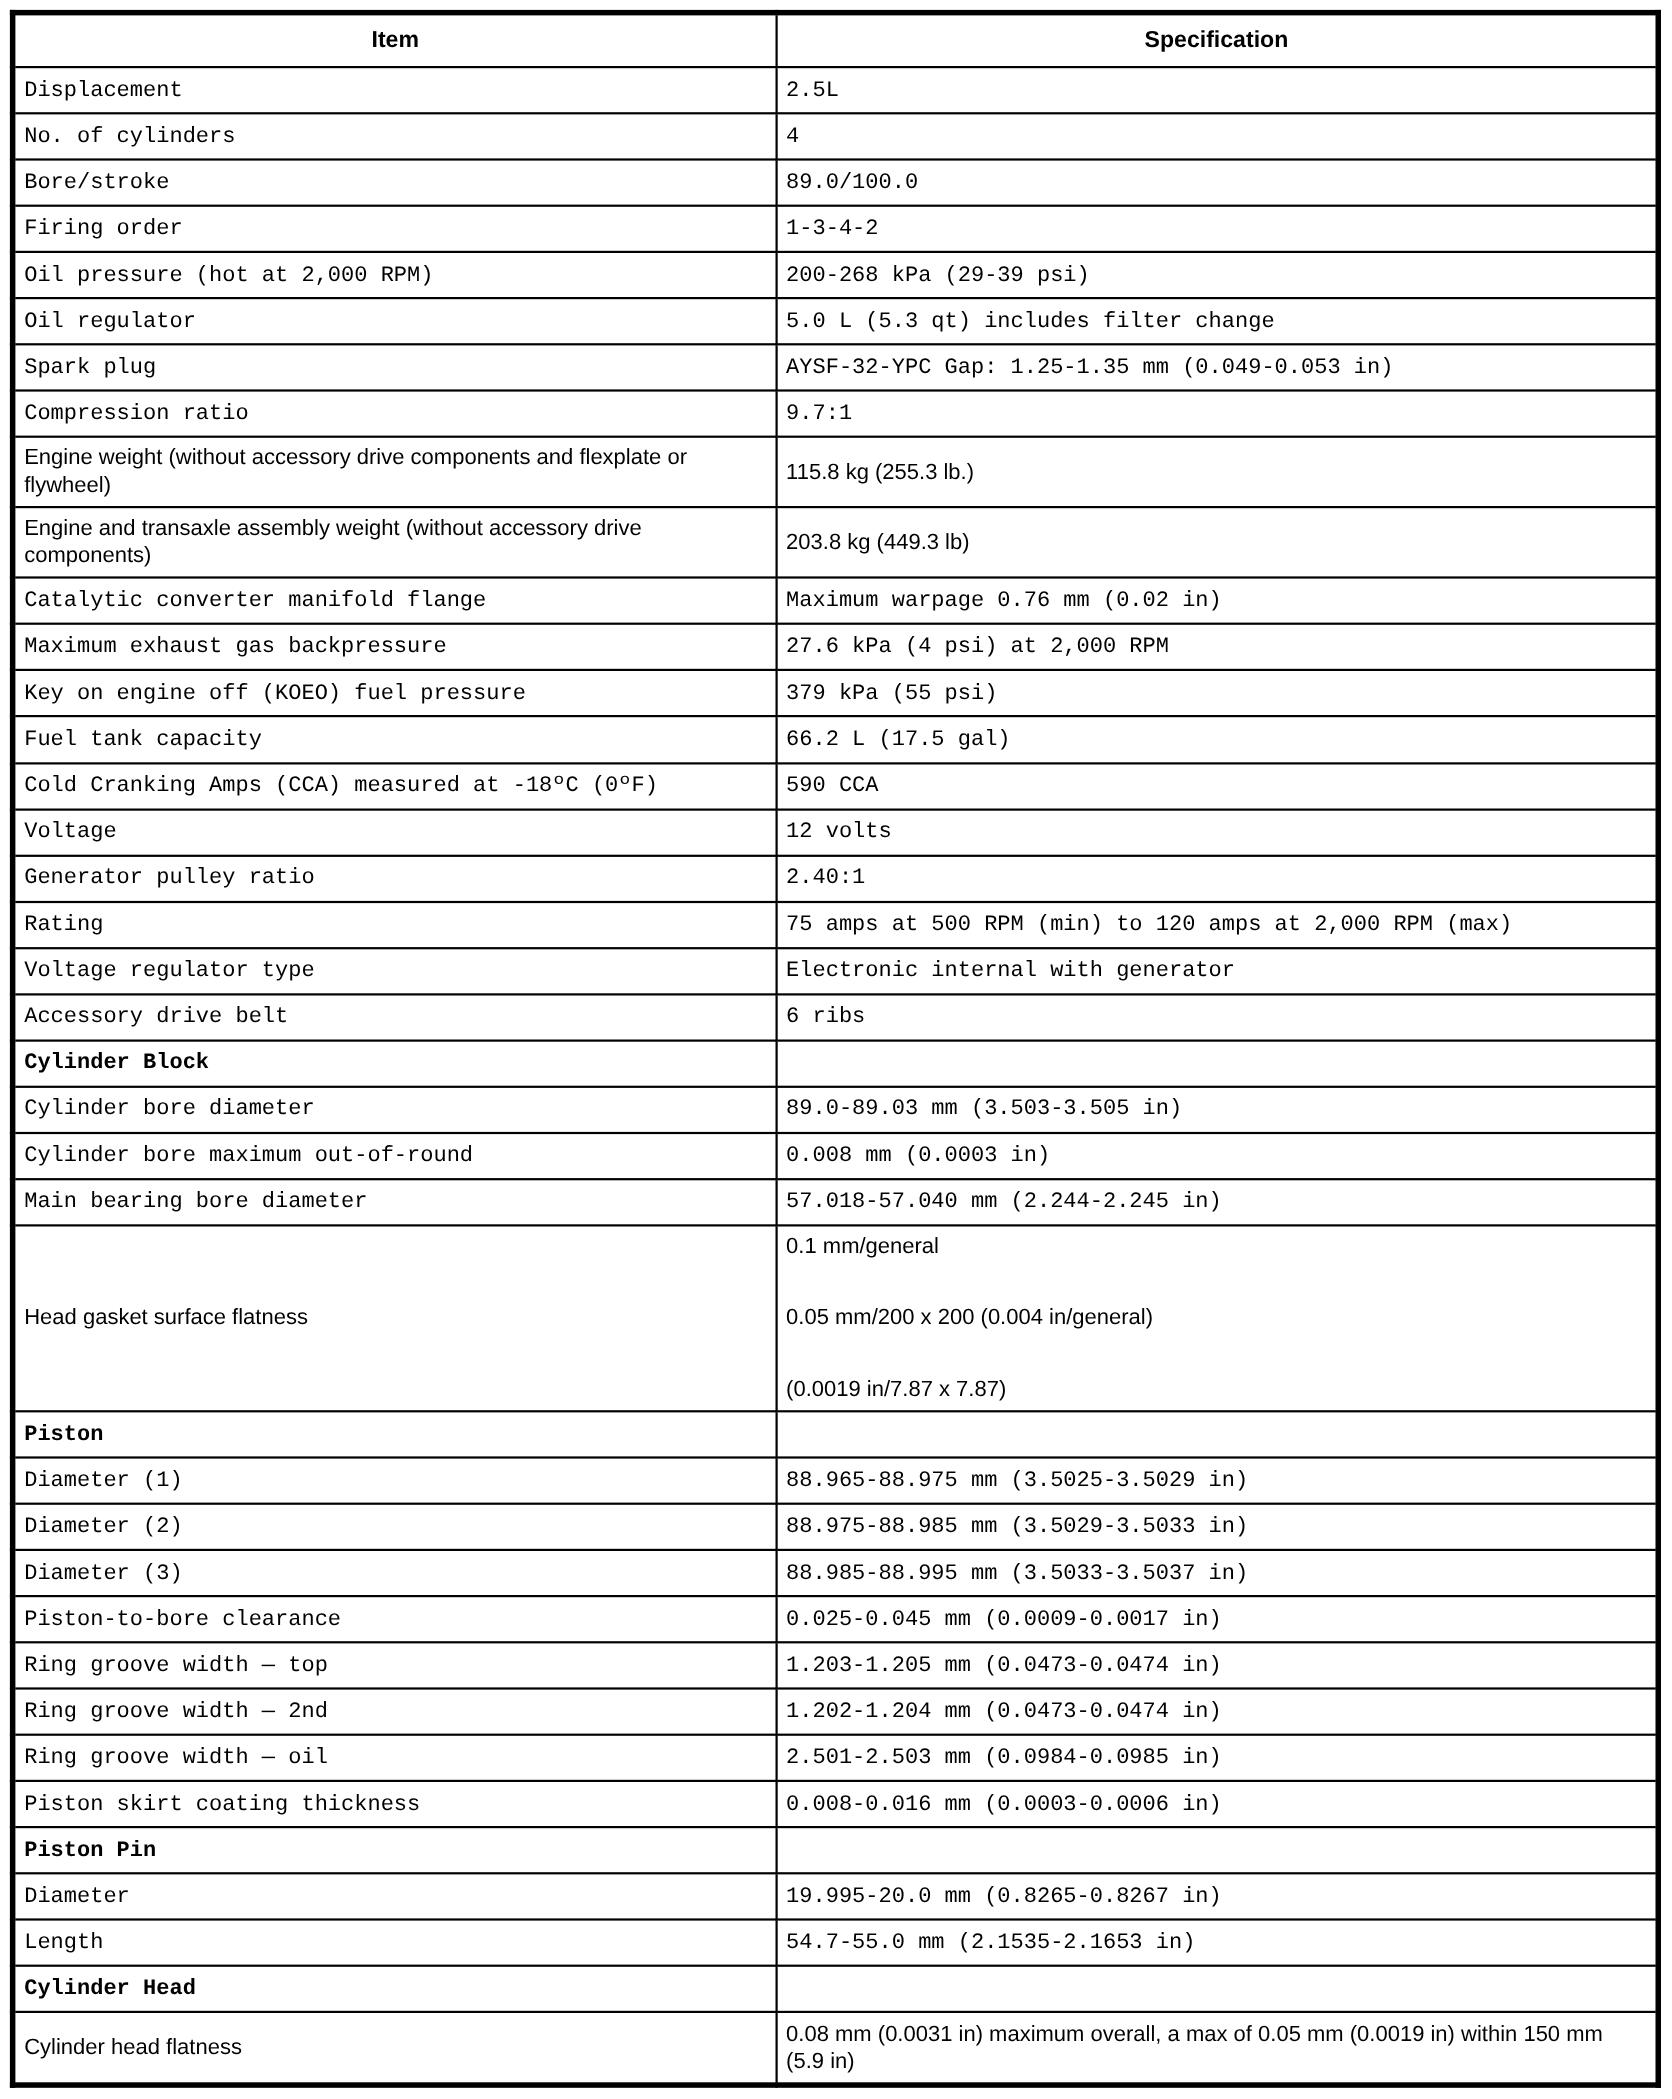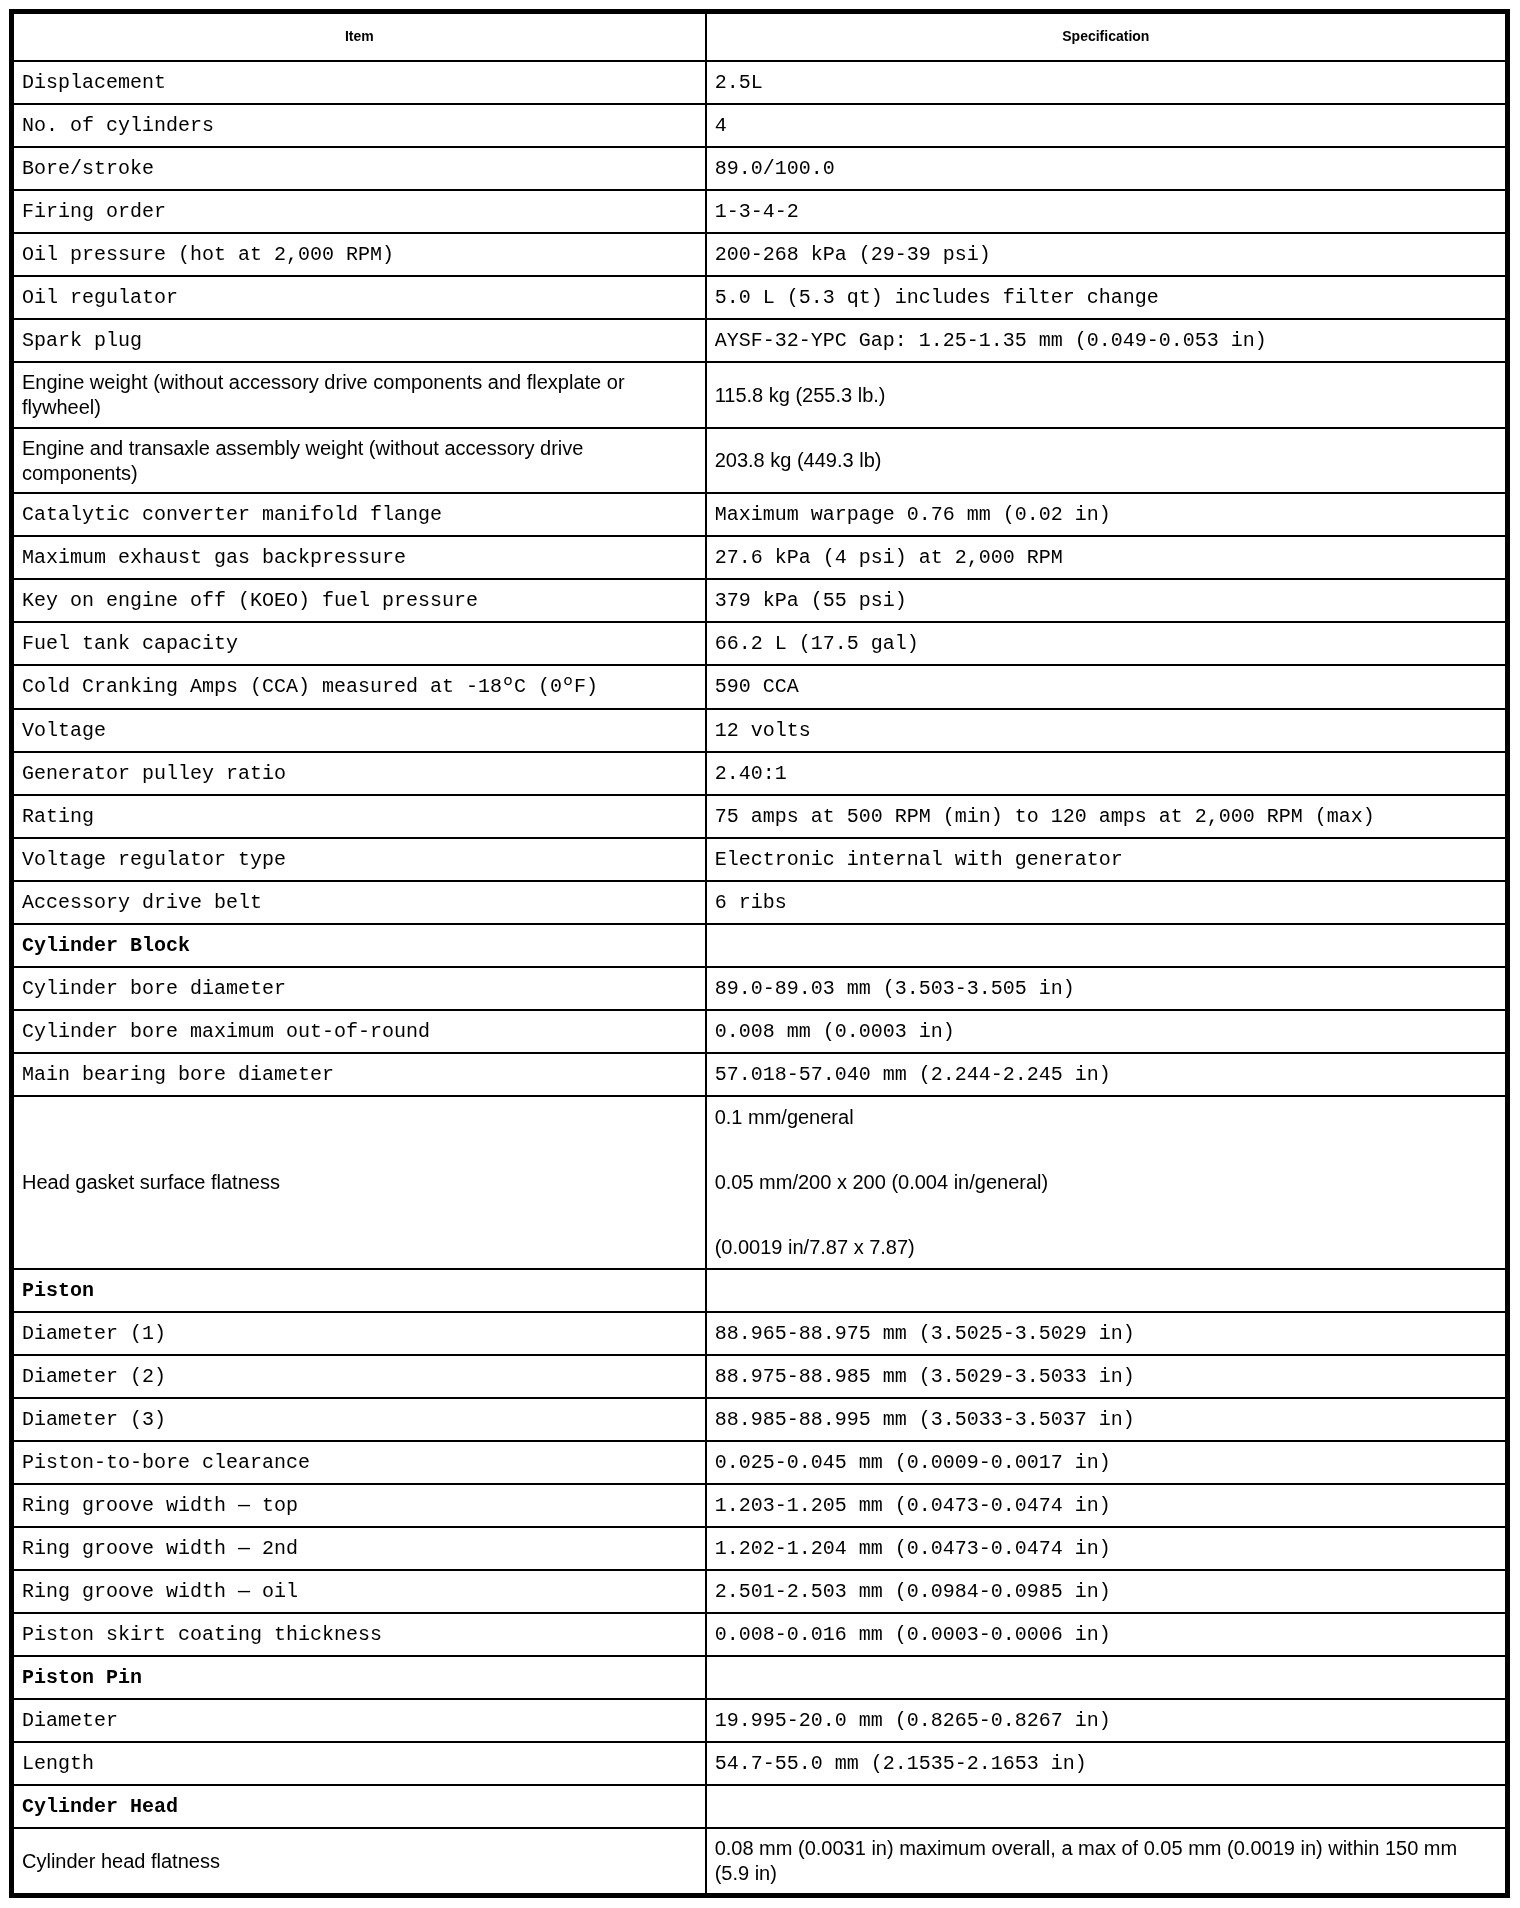--- a/index.html
+++ b/index.html
@@ -29,21 +29,21 @@
     border: 2px solid #000000;
     padding: 6px 8px;
     vertical-align: middle;
     text-align: left;
     line-height: 1.25;
     overflow: hidden;
     word-wrap: break-word;
   }
   th {
     text-align: center;
-    font-size: 14px;
+    font-size: 21px;
     font-weight: bold;
     height: 34px;
   }
   tr.r { height: 42px; font-family: Liberation Mono, monospace; }
   tr.sec td { font-weight: bold; }
   tr.tall { height: 150px; }
   tr.two { height: 63px; }
   .spec-line + .spec-line { margin-top: 40px; }
 </style>
 </head>
@@ -83,20 +83,24 @@
           <td>200-268 kPa (29-39 psi)</td>
         </tr>
       <tr class="r">
           <td>Oil regulator</td>
           <td>5.0 L (5.3 qt) includes filter change</td>
         </tr>
       <tr class="r">
           <td>Spark plug</td>
           <td>AYSF-32-YPC Gap: 1.25-1.35 mm (0.049-0.053 in)</td>
         </tr>
+      <tr class="r">
+          <td>Compression ratio</td>
+          <td>9.7:1</td>
+        </tr>
       <tr class="two">
           <td>Engine weight (without accessory drive components and flexplate or flywheel)</td>
           <td>115.8 kg (255.3 lb.)</td>
         </tr>
       <tr class="two">
           <td>Engine and transaxle assembly weight (without accessory drive components)</td>
           <td>203.8 kg (449.3 lb)</td>
         </tr>
       <tr class="r">
           <td>Catalytic converter manifold flange</td>

